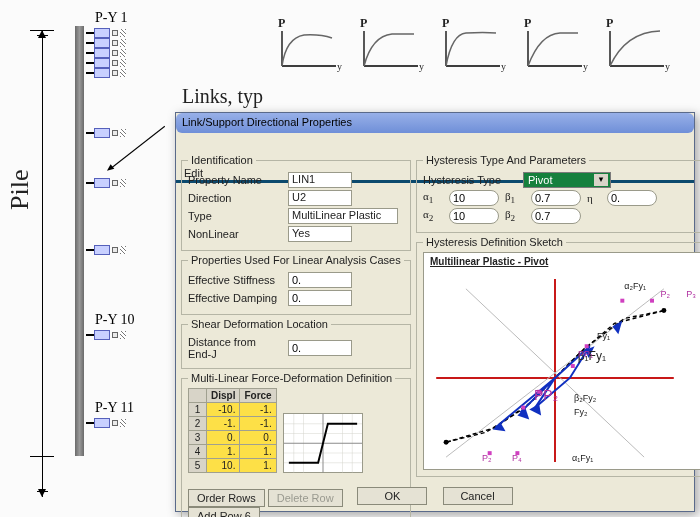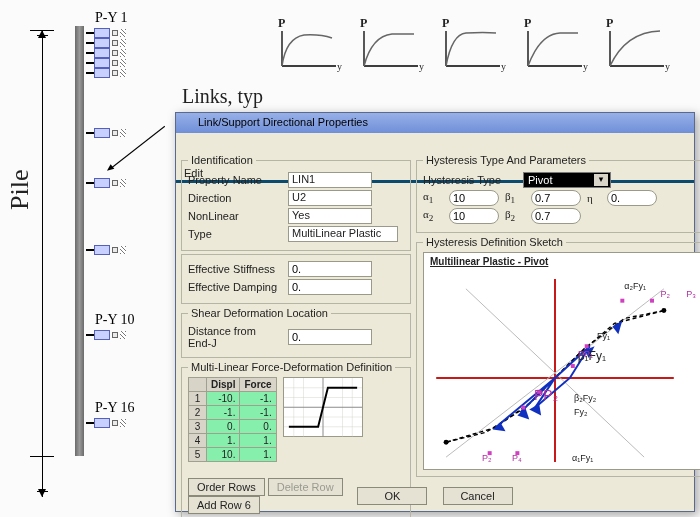--- a/index.html
+++ b/index.html
@@ -62,49 +62,49 @@
   .curve-p { position:absolute; left:-2px; top:-12px; font-family:"Times New Roman",serif; font-weight:bold; font-size:12px;}
   .curve-y { position:absolute; right:-4px; bottom:-4px; font-family:"Times New Roman",serif; font-size:10px;}
   
   .dialog {
     position:absolute; left:175px; top:112px; width:520px; height:400px;
     border:1px solid #5a6a8a; background:#ece9d8;
     box-shadow: 3px 3px 10px rgba(0,0,0,.35);
   }
   .dlg-title {
     height:20px; background:linear-gradient(to bottom,#98b0e8,#6f8fd8);
-    color:#000; font-size:11px; padding:3px 22px;
+    color:#000; font-size:11px; padding:3px 6px;border-radius:6px;
   }
   .dlg-menu { height:18px; border-bottom:3px solid #0c4a6e; padding:2px 4px;margin-top:32px;}
   .dlg-menu span{ padding:0 4px; }
   .dlg-body { position:absolute; top:38px; left:0; right:0; bottom:0; padding:5px;}
   fieldset{
     border:1px solid #b5b5a5; margin:3px 0; padding:4px 6px 6px 6px;
   }
   legend{ font-size:11px; padding:0 3px;}
   .row{ display:flex; align-items:center; margin:2px 0; gap:6px;}
   .row label{ width:94px; font-size:11px; color:#222;}
   .row .field, .row input[type=text]{
     border:1px solid #9a9a8a; background:#fff; font-size:11px; height:16px; padding:0 3px;
   }
   .row .field{ display:inline-block; }
-  .w50{width:50px;border-radius:8px;} .w84{width:84px;}
+  .w50{width:50px;border-radius:8px;} .w84{width:64px;}
   .left-col { position:absolute; left:5px; top:0; width:230px;}
   .right-col{ position:absolute; left:240px; top:0; width:298px;}
   
   .sel {
-    background:#000000; color:#fff; height:16px; border:1px solid #7a7a7a;
+    background:#15803d; color:#fff; height:16px; border:1px solid #7a7a7a;
     display:inline-flex; align-items:center; padding:0 2px 0 4px; width:88px;
     justify-content:space-between;
   }
   .sel .btn{ width:14px; height:12px; background:#d8d4c8; color:#000; text-align:center; line-height:10px; font-size:9px;}
   .greek{ font-family:"Times New Roman",serif;}
   
   table.def{ border-collapse:collapse; font-size:10px;}
-  table.def th, table.def td{ border:1px solid #a0a090; padding:1px 4px; text-align:right; background:#86efac;}
+  table.def th, table.def td{ border:1px solid #a0a090; padding:1px 4px; text-align:right; background:#fde047;}
   table.def th{ background:#d8d4c8; text-align:center;}
   table.def td.rownum{ background:#d8d4c8; text-align:center; width:18px;}
   .btn-std{
     display:inline-block; border:1px solid #8a8a7a; background:#e5e2d4; padding:2px 8px; font-size:11px;
     text-align:center;
   }
   .btn-disabled{ color:#9a9a90;}
   .dlg-footer{ position:absolute; left:0; right:0; bottom:6px; text-align:center;}
   .dlg-footer .btn-std{ width:70px; margin:0 6px;}
   .sketch-box{ border:1px solid #9a9a8a; background:#fff; height:218px; position:relative;}
@@ -120,21 +120,21 @@
   <div class="dim-line">
       <div class="arrow-up"></div>
       <div class="arrow-down"></div>
     </div>
   <div class="dim-tick" style="top:30px"></div>
   <div class="dim-tick" style="top:456px"></div>
   <div class="pile-rect"></div>
 
   <div class="py-label" style="left:95px;top:10px">P-Y  1</div>
   <div class="py-label" style="left:95px;top:312px">P-Y  10</div>
-  <div class="py-label" style="left:95px;top:400px">P-Y  16</div>
+  <div class="py-label" style="left:95px;top:400px">P-Y  11</div>
 
   <div class="link-sym" style="left:86px;top:28px">
       <span class="a"></span>
       <span class="b"></span>
       <span class="c"></span>
       <span class="d"></span>
     </div>
   <div class="link-sym" style="left:86px;top:38px">
       <span class="a"></span>
       <span class="b"></span>
@@ -250,51 +250,52 @@
         <legend>Identification</legend>
         <div class="row">
             <label>Property Name</label>
             <span class="field w84">LIN1</span>
           </div>
         <div class="row">
             <label>Direction</label>
             <span class="field w84">U2</span>
           </div>
         <div class="row">
+            <label>Type</label>
+            <span class="field" style="width:110px">MultiLinear Plastic</span>
+          </div>
+        <div class="row">
             <label>NonLinear</label>
             <span class="field w84">Yes</span>
           </div>
-        <div class="row">
-            <label>Type</label>
-            <span class="field" style="width:110px">MultiLinear Plastic</span>
-          </div>
-      </fieldset>
-
-      <fieldset>
+      </fieldset>
+
+      <fieldset>
+        <legend>Properties Used For Linear Analysis Cases</legend>
         <div class="row">
             <label>Effective Stiffness</label>
             <input type="text" class="w84" value="0." style="">
           </div>
         <div class="row">
             <label>Effective Damping</label>
             <input type="text" class="w84" value="0." style="">
           </div>
       </fieldset>
 
       <fieldset>
         <legend>Shear Deformation Location</legend>
         <div class="row">
             <label>Distance from End-J</label>
             <input type="text" class="w84" value="0." style="">
           </div>
       </fieldset>
 
       <fieldset>
         <legend>Multi-Linear Force-Deformation Definition</legend>
-        <div style="display:flex;align-items:flex-start">
+        <div style="display:flex;align-items:flex-end">
           <table class="def">
             <tbody>
                 <tr>
                   <th></th>
                   <th>Displ</th>
                   <th>Force</th>
                 </tr>
             <tr>
                   <td class="rownum">1</td>
                   <td>-10.</td>

